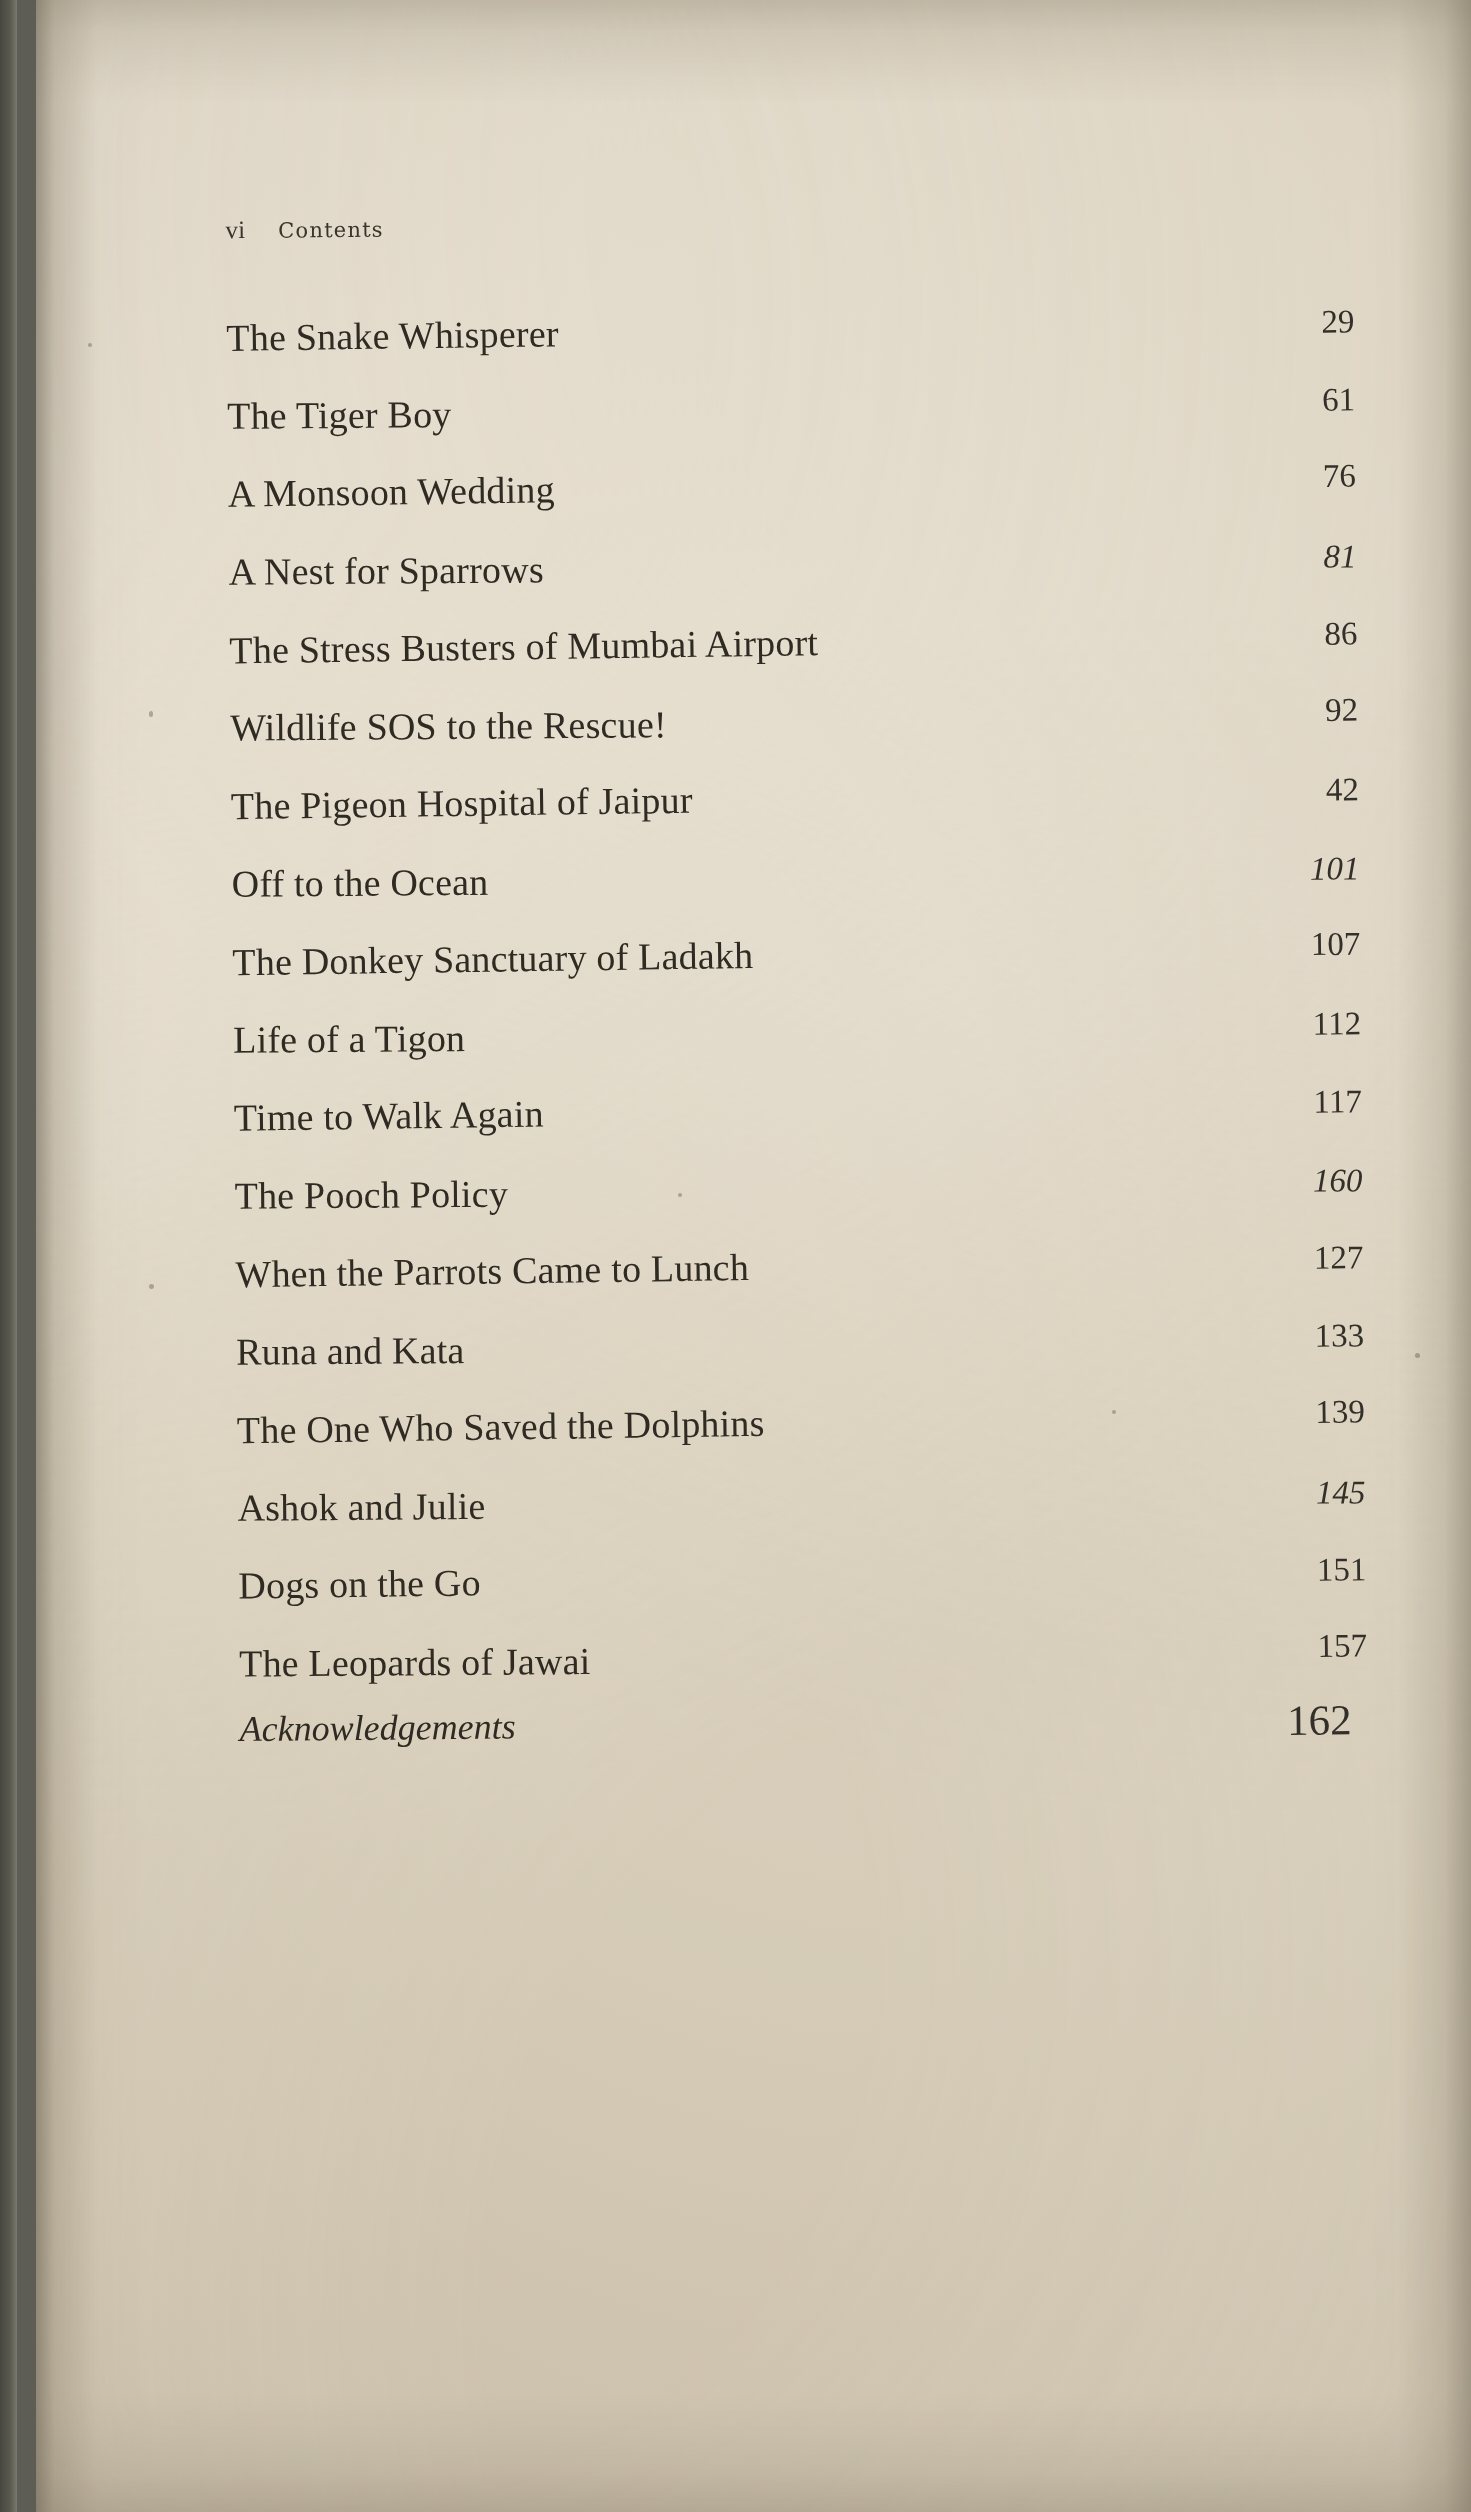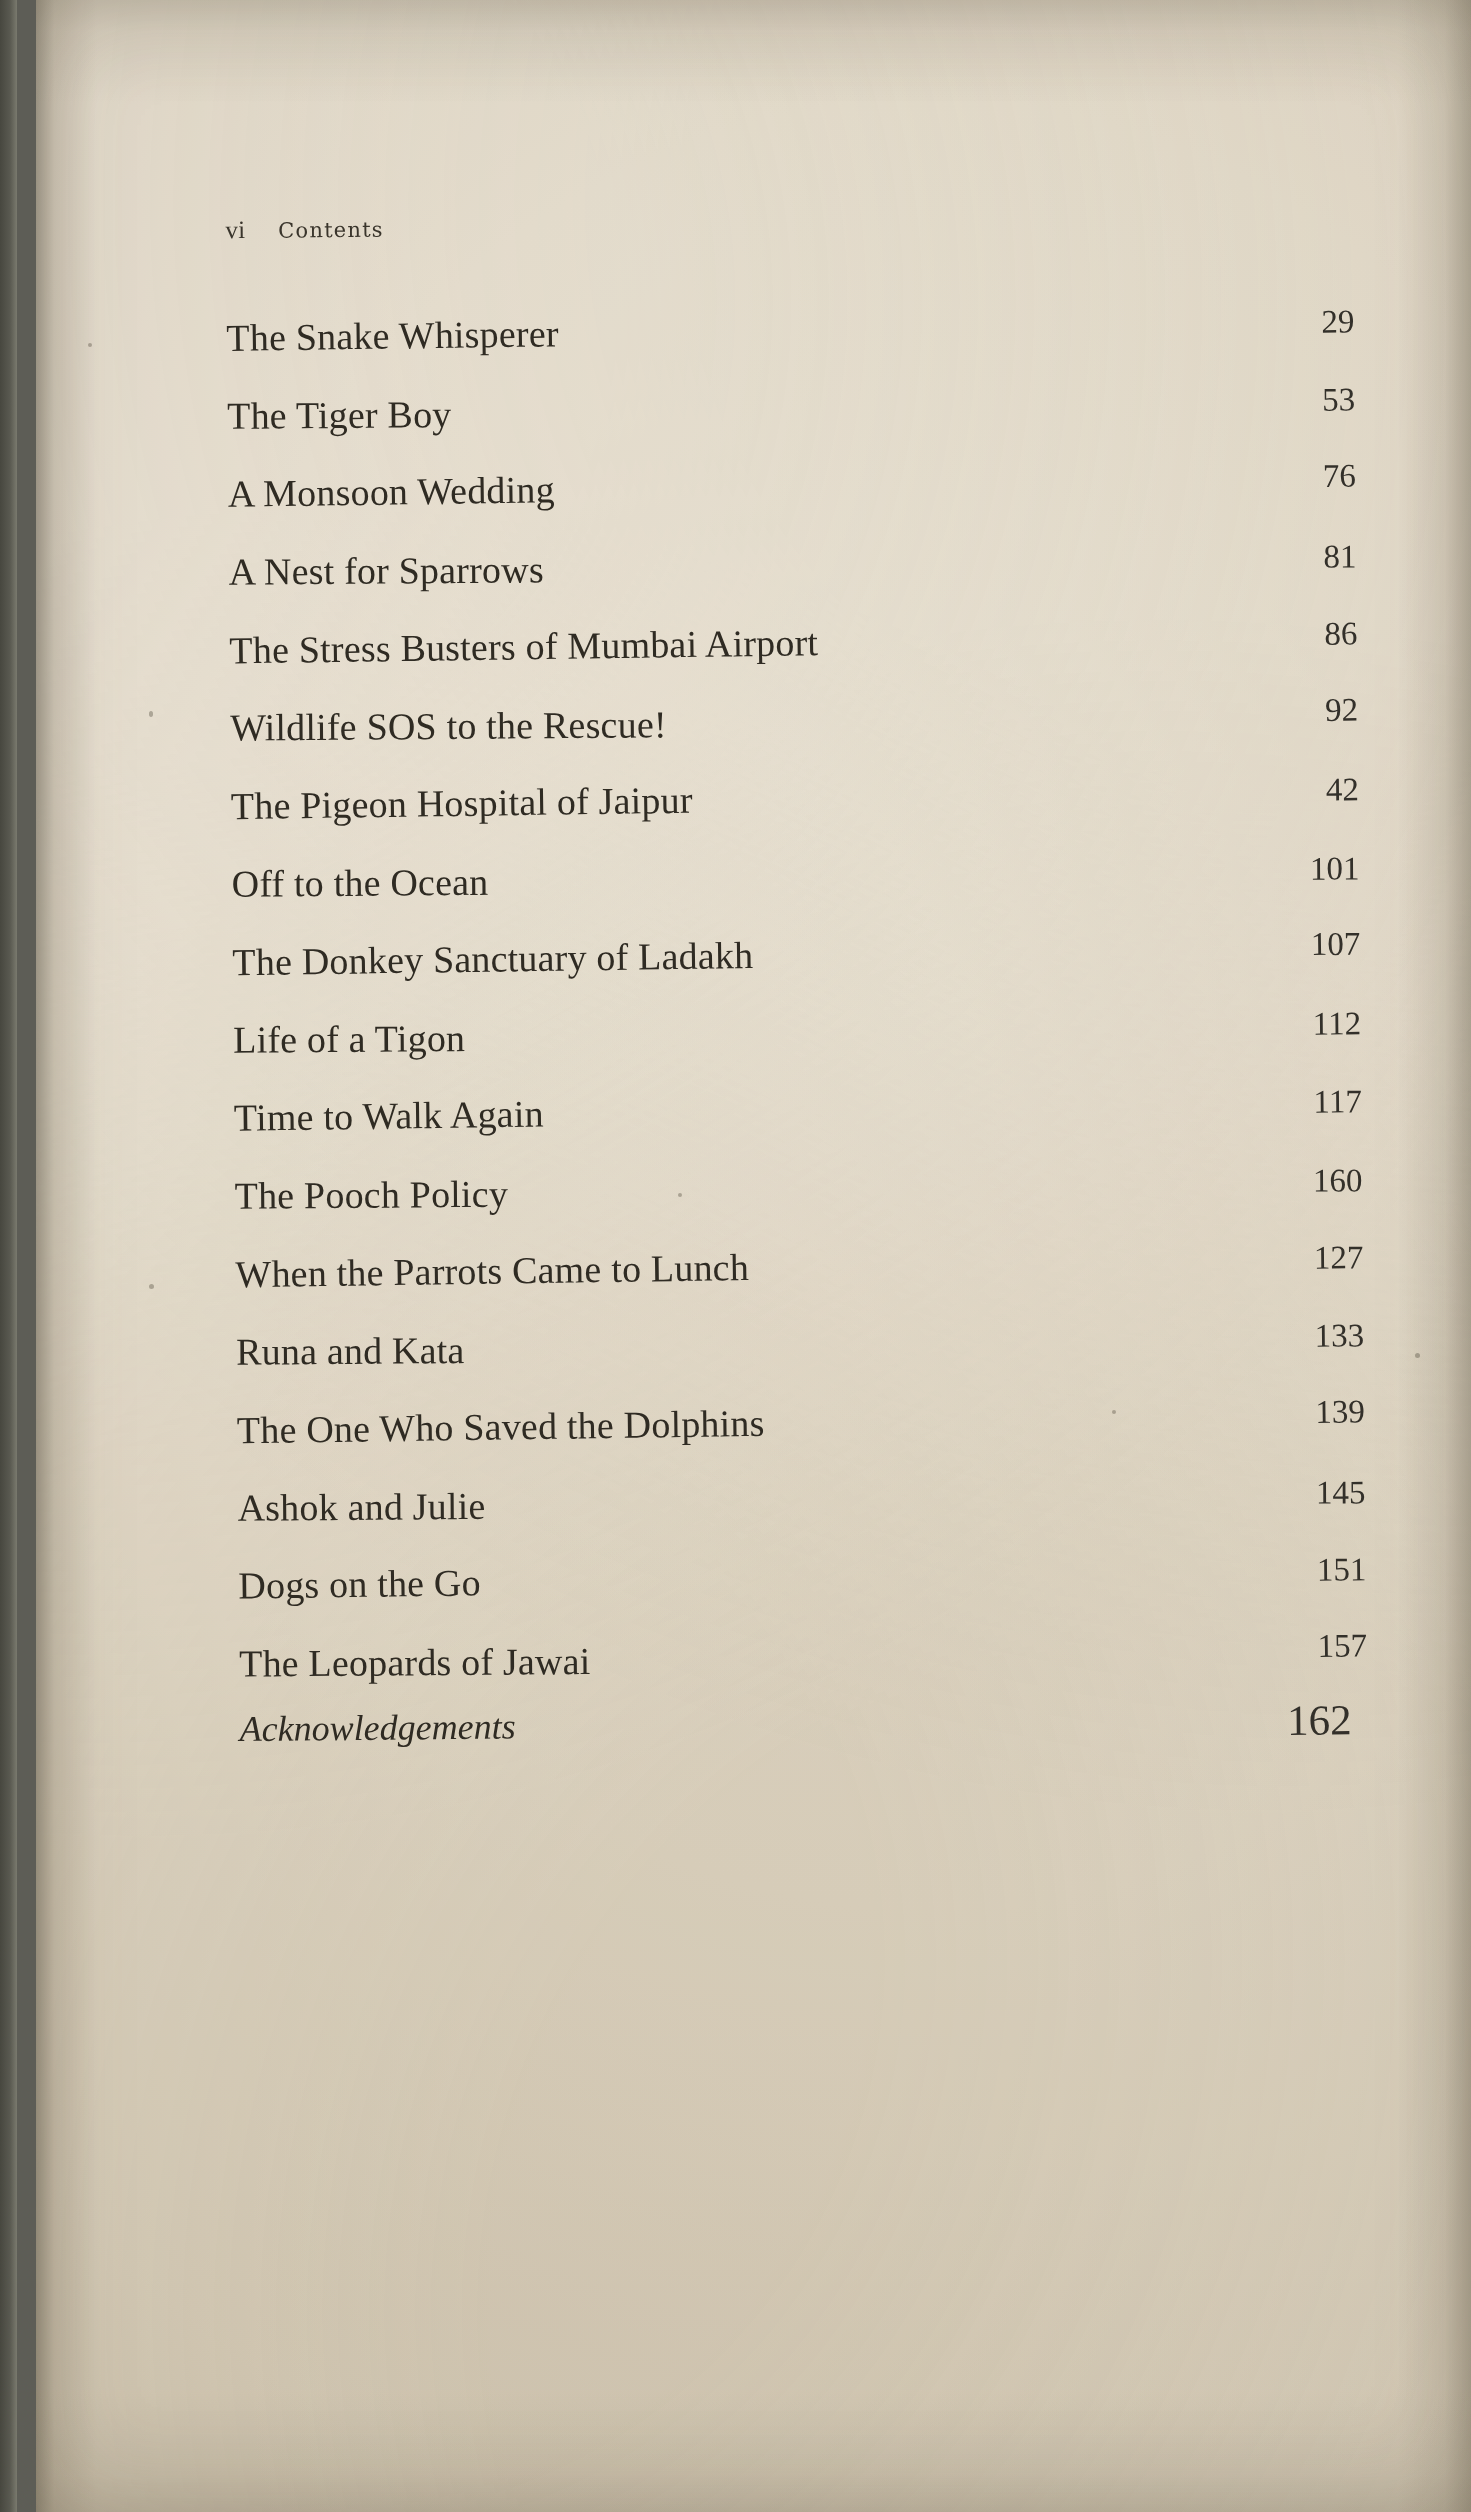--- a/index.html
+++ b/index.html
@@ -158,21 +158,21 @@
     line-height: 45px;
     color: #33302a;
     text-align: right;
     min-width: 78px;
   }
 
   
   .toc-row:nth-child(odd) .toc-title { transform: rotate(-0.25deg); }
   .toc-row:nth-child(even) .toc-title { transform: rotate(0.12deg) translateY(0.9px); }
   .toc-row:nth-child(3n) .toc-page { transform: translateY(-1.7px) rotate(-0.3deg); }
-  .toc-row:nth-child(4n) .toc-page { transform: translateY(0.9px) rotate(0.2deg); }
+  .toc-row:nth-child(4n) .toc-page { transform: translateY(0.9px) rotate(0.2deg); font-style: italic; }
 
   .ack {
     position: absolute;
     left: 193px;
     top: 1705px;
     width: 1128px;
     height: 61px;
   }
   .ack-title {
     position: absolute;
@@ -213,21 +213,21 @@
       </div>
 
       <div class="toc">
 
         <div class="toc-row">
           <span class="toc-title">The Snake Whisperer</span>
           <span class="toc-page">29</span>
         </div>
         <div class="toc-row">
           <span class="toc-title">The Tiger Boy</span>
-          <span class="toc-page">53</span>
+          <span class="toc-page">61</span>
         </div>
         <div class="toc-row">
           <span class="toc-title">A Monsoon Wedding</span>
           <span class="toc-page">76</span>
         </div>
         <div class="toc-row">
           <span class="toc-title">A Nest for Sparrows</span>
           <span class="toc-page">81</span>
         </div>
         <div class="toc-row">

